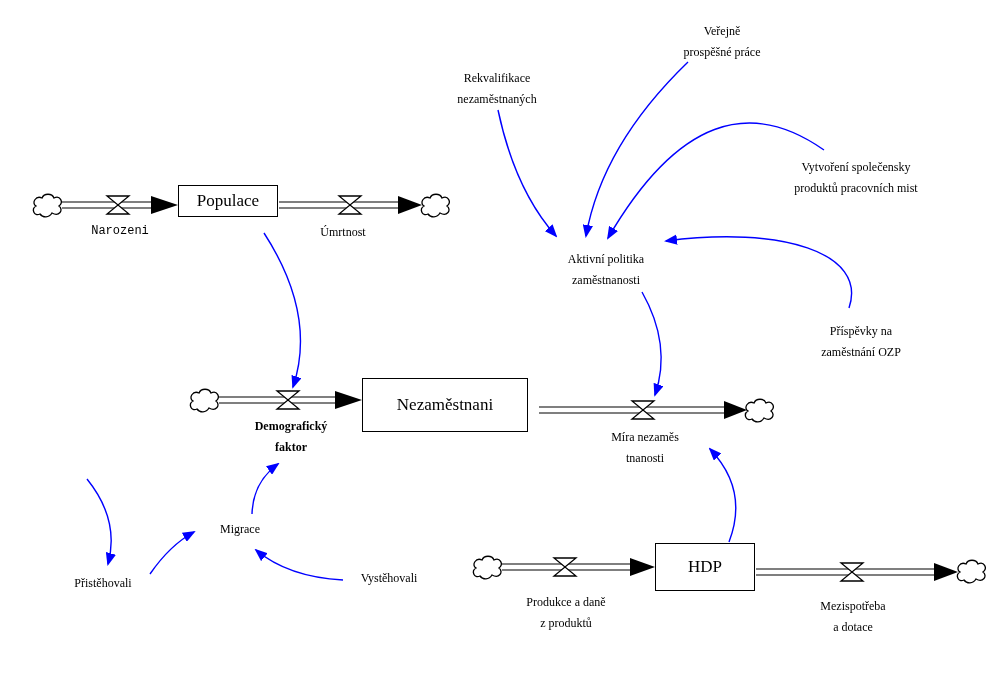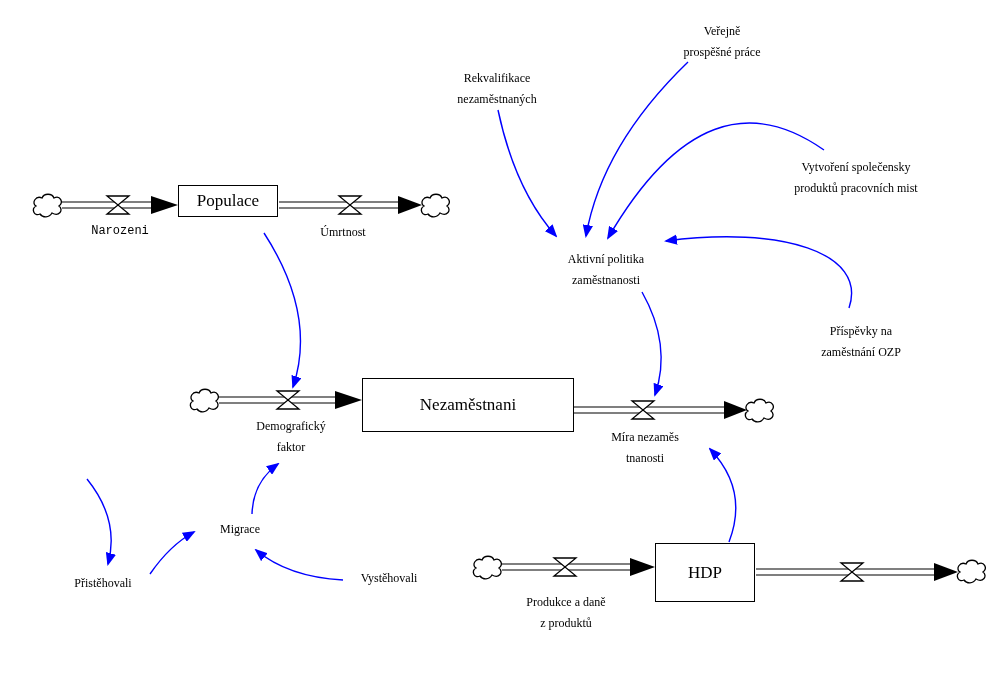--- a/index.html
+++ b/index.html
@@ -107,35 +107,37 @@
     <path class="carrow" marker-end="url(#bluearrow)" d="M87,479 Q120,520 108,564"></path>
     <path class="carrow" marker-end="url(#bluearrow)" d="M150,574 Q170,545 194,532"></path>
     <path class="carrow" marker-end="url(#bluearrow)" d="M343,580 Q288,577 256,550"></path>
     <path class="carrow" marker-end="url(#bluearrow)" d="M252,514 Q253,482 278,464"></path>
     <path class="carrow" marker-end="url(#bluearrow)" d="M729,542 Q749,490 710,449"></path>
   </svg>
 
   <div class="stock" style="left:178px;top:185px;width:100px;height:32px;">
     <span>Populace</span>
   </div>
-  <div class="stock" style="left:362px;top:378px;width:212px;height:54px;">
+  <div class="stock" style="left:362px;top:378px;width:166px;height:54px;">
     <span>Nezaměstnani</span>
   </div>
-  <div class="stock" style="left:655px;top:543px;width:100px;height:59px;">
+  <div class="stock" style="left:655px;top:543px;width:100px;height:48px;">
     <span>HDP</span>
   </div>
 
   <div class="lbl" style="left:120px;top:231px;font-family:Liberation Mono, monospace;">Narozeni</div>
   <div class="lbl" style="left:343px;top:232px;">Úmrtnost</div>
-  <div class="lbl" style="left:291px;top:437px;">Demografický
+  <div class="lbl" style="left:291px;top:437px;font-weight:bold;">Demografický
 faktor</div>
   <div class="lbl" style="left:645px;top:448px;">Míra nezaměs
 tnanosti</div>
   <div class="lbl" style="left:566px;top:613px;">Produkce a daně
 z produktů</div>
+  <div class="lbl" style="left:853px;top:617px;">Mezispotřeba
+a dotace</div>
 
   <div class="lbl" style="left:497px;top:89px;">Rekvalifikace
 nezaměstnaných</div>
   <div class="lbl" style="left:722px;top:42px;">Veřejně
 prospěšné práce</div>
   <div class="lbl" style="left:856px;top:178px;">Vytvoření společensky
 produktů pracovních mist</div>
   <div class="lbl" style="left:606px;top:270px;">Aktivní politika
 zaměstnanosti</div>
   <div class="lbl" style="left:861px;top:342px;">Příspěvky na

